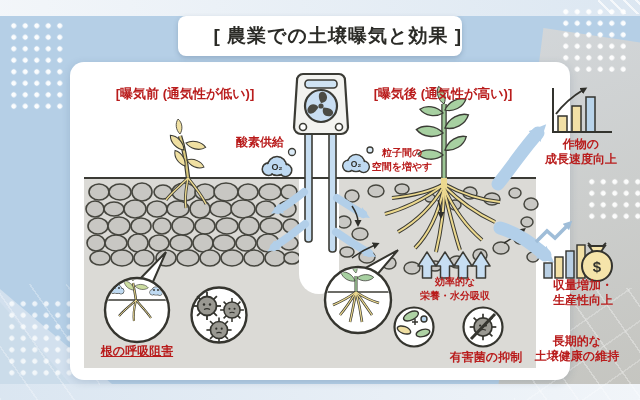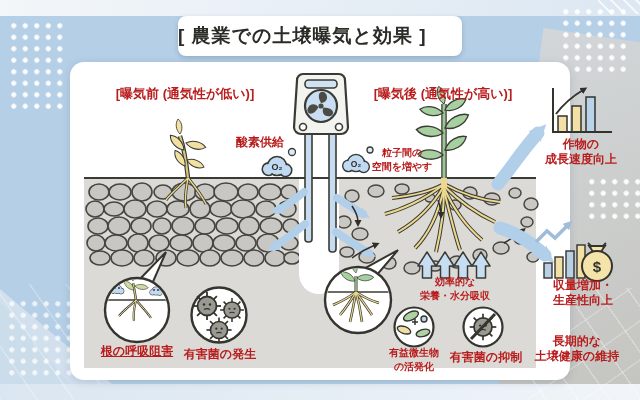--- a/index.html
+++ b/index.html
@@ -25,21 +25,21 @@
   .mesh-br{left:514px;top:288px;width:126px;height:112px;opacity:.6;
     background-image:repeating-linear-gradient(55deg,rgba(255,255,255,.5) 0 1.5px,transparent 1.5px 26px),
                      repeating-linear-gradient(-35deg,rgba(255,255,255,.4) 0 1.5px,transparent 1.5px 32px);}
   .mesh-bl{left:0;top:284px;width:100px;height:116px;opacity:.45;
     background-image:repeating-linear-gradient(55deg,rgba(255,255,255,.6) 0 1.5px,transparent 1.5px 30px);}
   .slash-tr{left:598px;top:0;width:42px;height:14px;opacity:.7;
     background-image:repeating-linear-gradient(45deg,#fff 0 2px,transparent 2px 9px);}
   .card{left:70px;top:62px;width:500px;height:318px;background:#fff;border-radius:14px;
     box-shadow:0 2px 8px rgba(50,80,110,.18);}
   .title-box{left:178px;top:16px;width:284px;height:40px;background:#fff;border-radius:8px;
-    box-shadow:0 2px 5px rgba(50,80,110,.25);display:flex;align-items:center;justify-content:flex-start;}
+    box-shadow:0 2px 5px rgba(50,80,110,.25);display:flex;align-items:center;justify-content:flex-end;}
   .title-text{font-size:19px;font-weight:bold;color:#2b2b27;letter-spacing:1px;white-space:nowrap;}
   .lbl{position:absolute;font-weight:bold;color:#b91c1c;text-align:center;white-space:pre-line;}
   .s13{font-size:13px;line-height:16px;}
   .s12{font-size:12px;line-height:15px;}
   .s11{font-size:10px;line-height:14px;}
   svg{position:absolute;left:0;top:0;}
 </style>
 </head>
 <body>
 
@@ -437,18 +437,15 @@
 空間を増やす</div>
   <div class="lbl s11" style="left:395px;top:275px;width:120px;">効率的な
 栄養・水分吸収</div>
   <div class="lbl s12" style="left:521px;top:137px;width:120px;">作物の
 成長速度向上</div>
   <div class="lbl s12" style="left:523px;top:278px;width:120px;">収量増加・
 生産性向上</div>
   <div class="lbl s12" style="left:517px;top:334px;width:120px;">長期的な
 土壌健康の維持</div>
   <div class="lbl s12" style="left:77px;top:344px;width:120px;text-decoration:underline;">根の呼吸阻害</div>
-  <div class="lbl s12" style="left:160px;top:347px;width:120px;">有害菌の発生</div>
-  <div class="lbl s11" style="left:354px;top:346px;width:120px;">有益微生物
-の活発化</div>
   <div class="lbl s12" style="left:426px;top:350px;width:120px;">有害菌の抑制</div>
 
 </div>
 
 </body></html>

